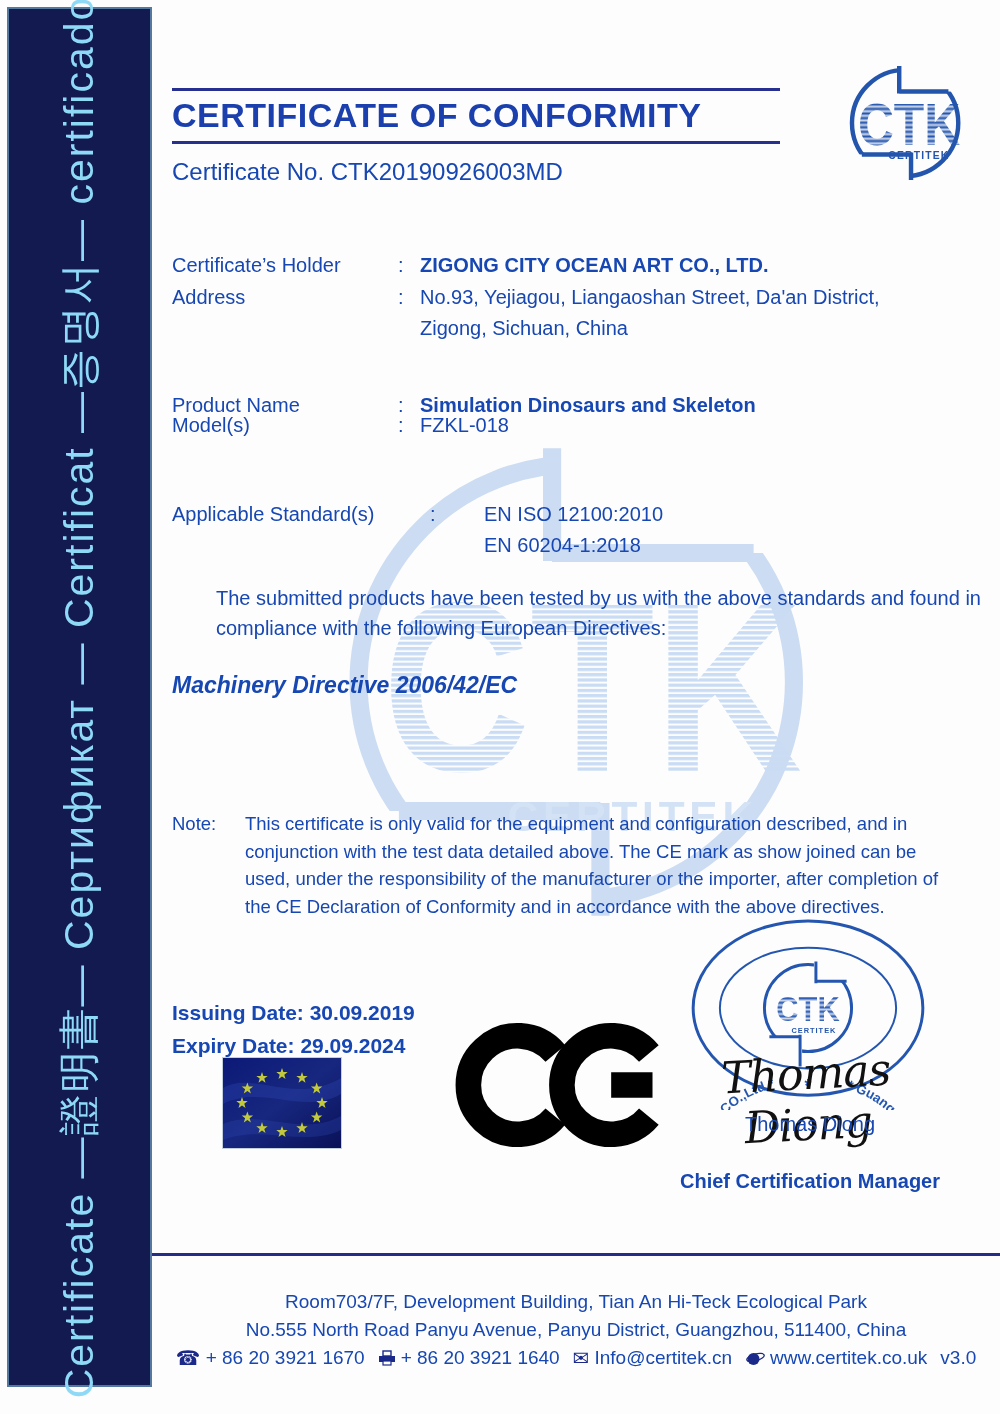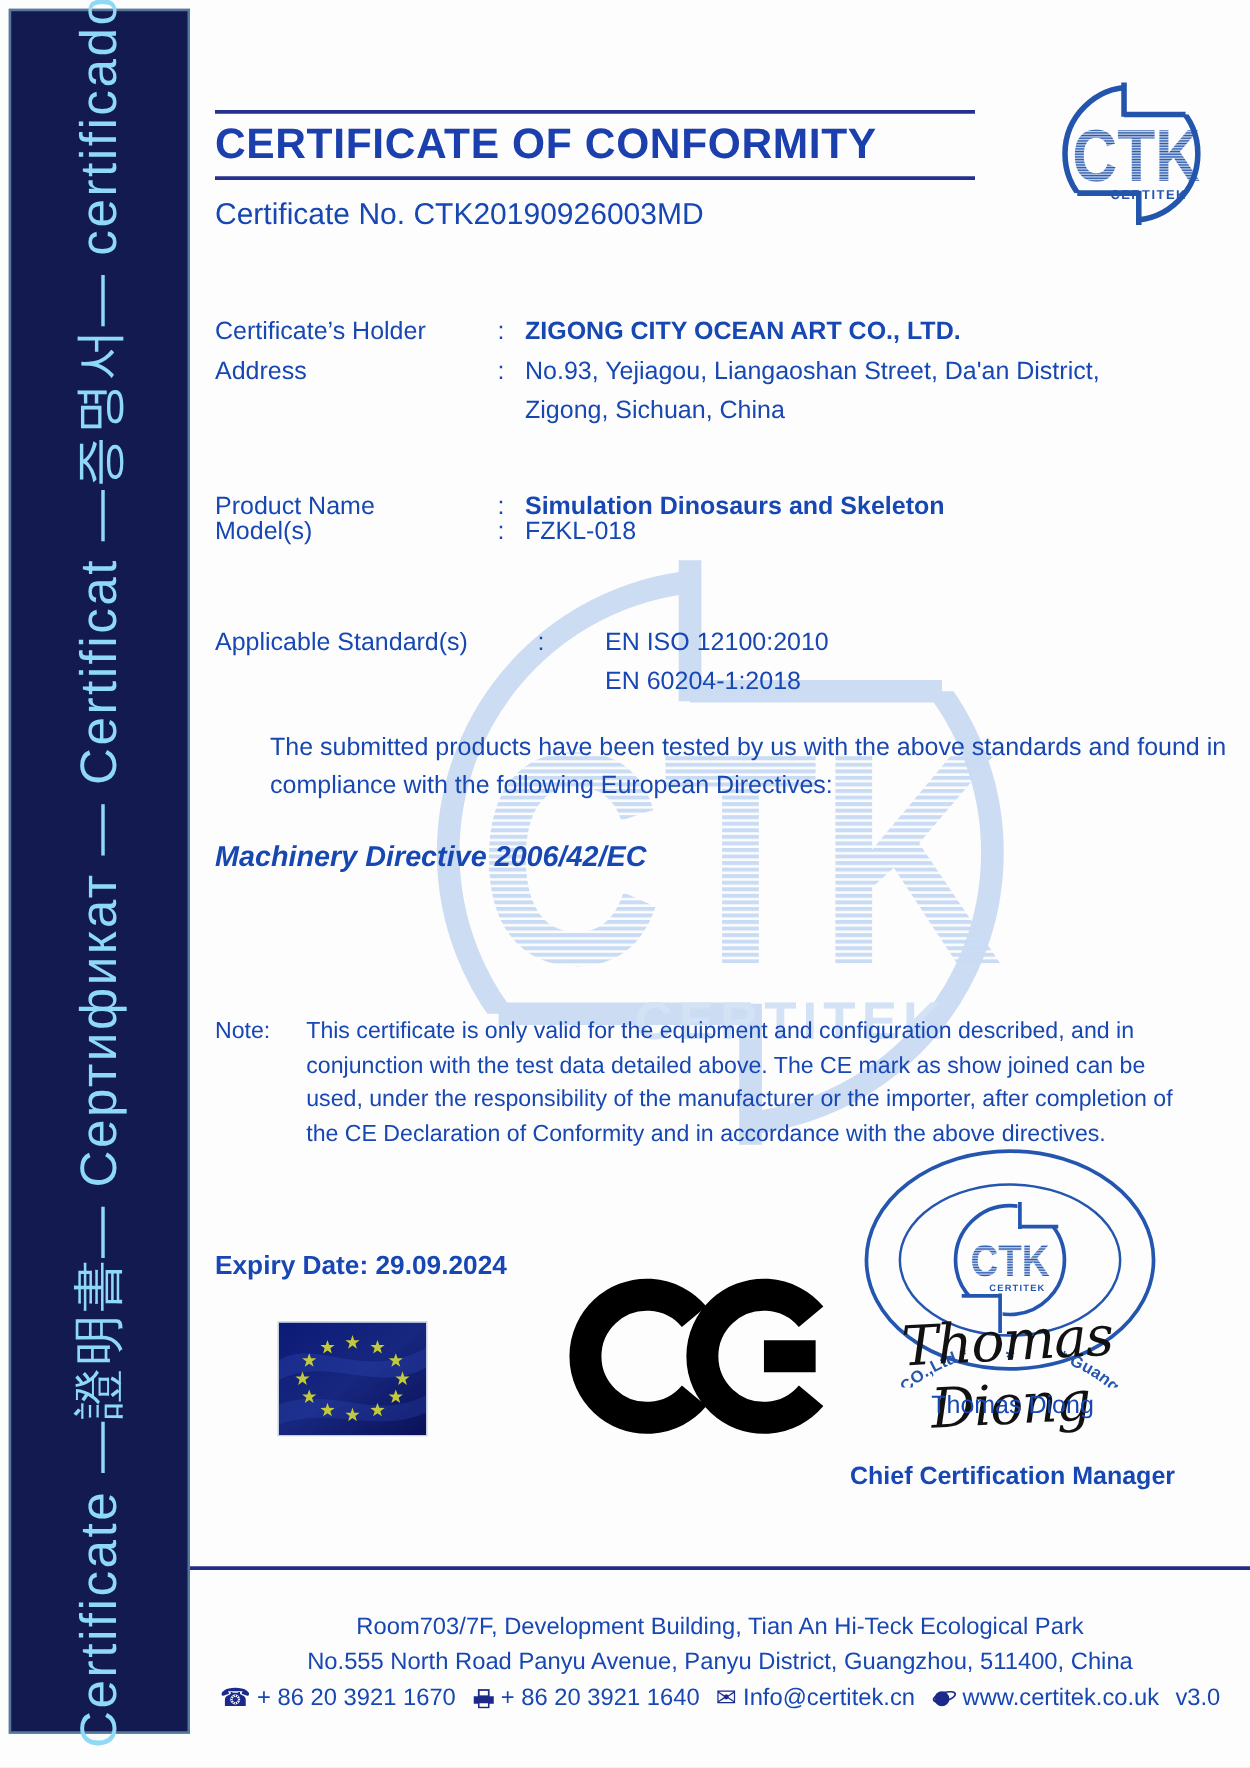--- a/index.html
+++ b/index.html
@@ -133,20 +133,21 @@
 
   <div id="statement" class="abs blue">The submitted products have been tested by us with the above standards and found in compliance with the following European Directives:</div>
   <div id="directive" class="abs blue">Machinery Directive 2006/42/EC</div>
 
   <div id="note" class="abs blue">
     <div class="flabel">Note:</div>
     <div class="fvalue">This certificate is only valid for the equipment and configuration described, and in conjunction with the test data detailed above. The CE mark as show joined can be used, under the responsibility of the manufacturer or the importer, after completion of the CE Declaration of Conformity and in accordance with the above directives.</div>
   </div>
 
   <div id="dates" class="abs blue">
+    <div>Issuing Date: 30.09.2019</div>
     <div>Expiry Date: 29.09.2024</div>
   </div>
 
   <svg id="flag" class="abs" width="118" height="90" viewBox="0 0 118 90">
     <defs>
       <linearGradient id="fg" x1="0" y1="0" x2="1" y2="1">
         <stop offset="0" stop-color="#0c1a77"></stop>
           <stop offset="0.5" stop-color="#17277f"></stop>
           <stop offset="1" stop-color="#0a1158"></stop>
       </linearGradient>

